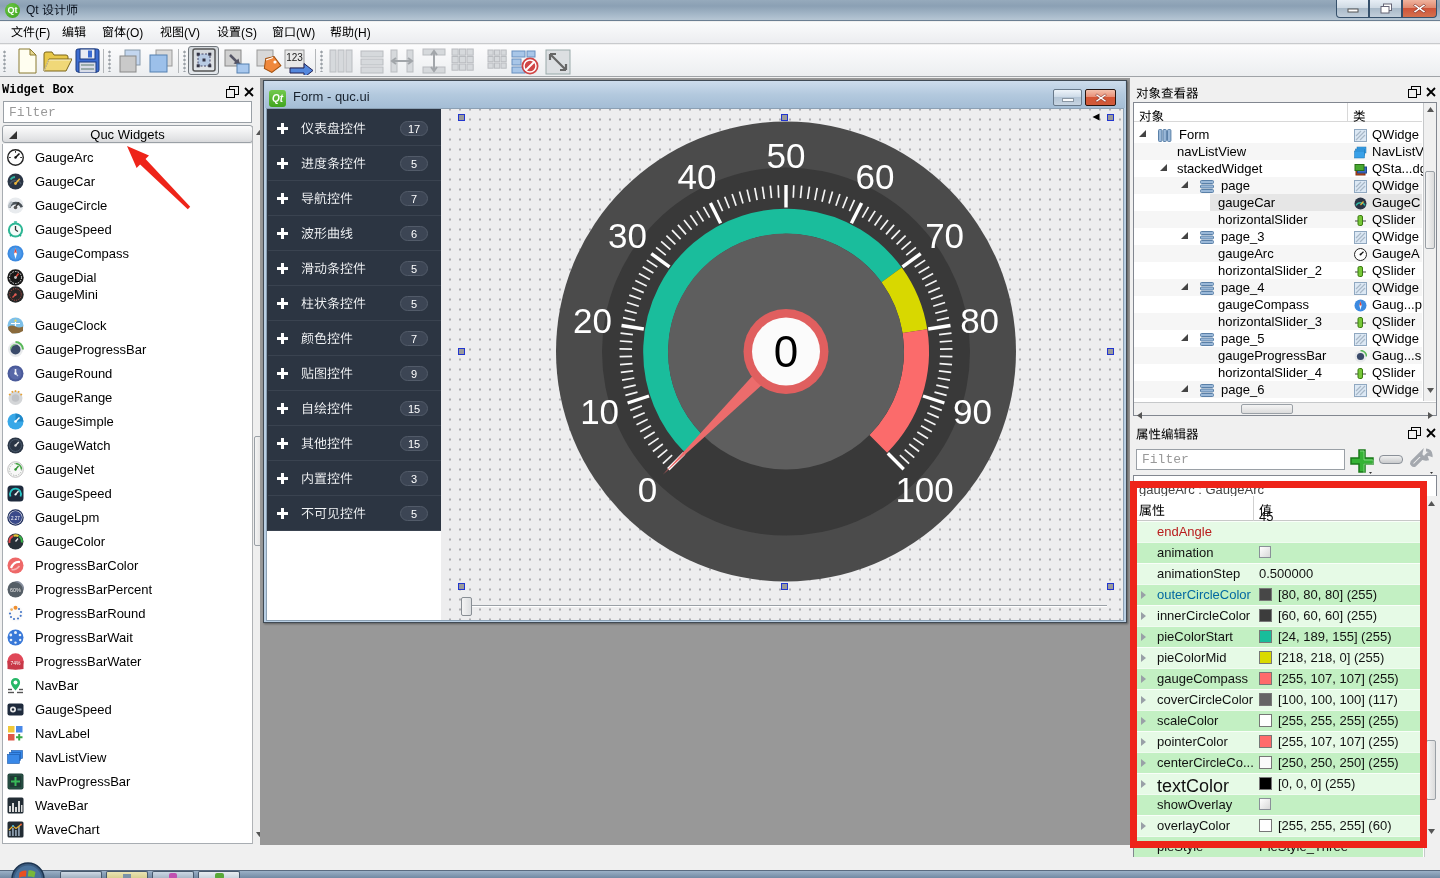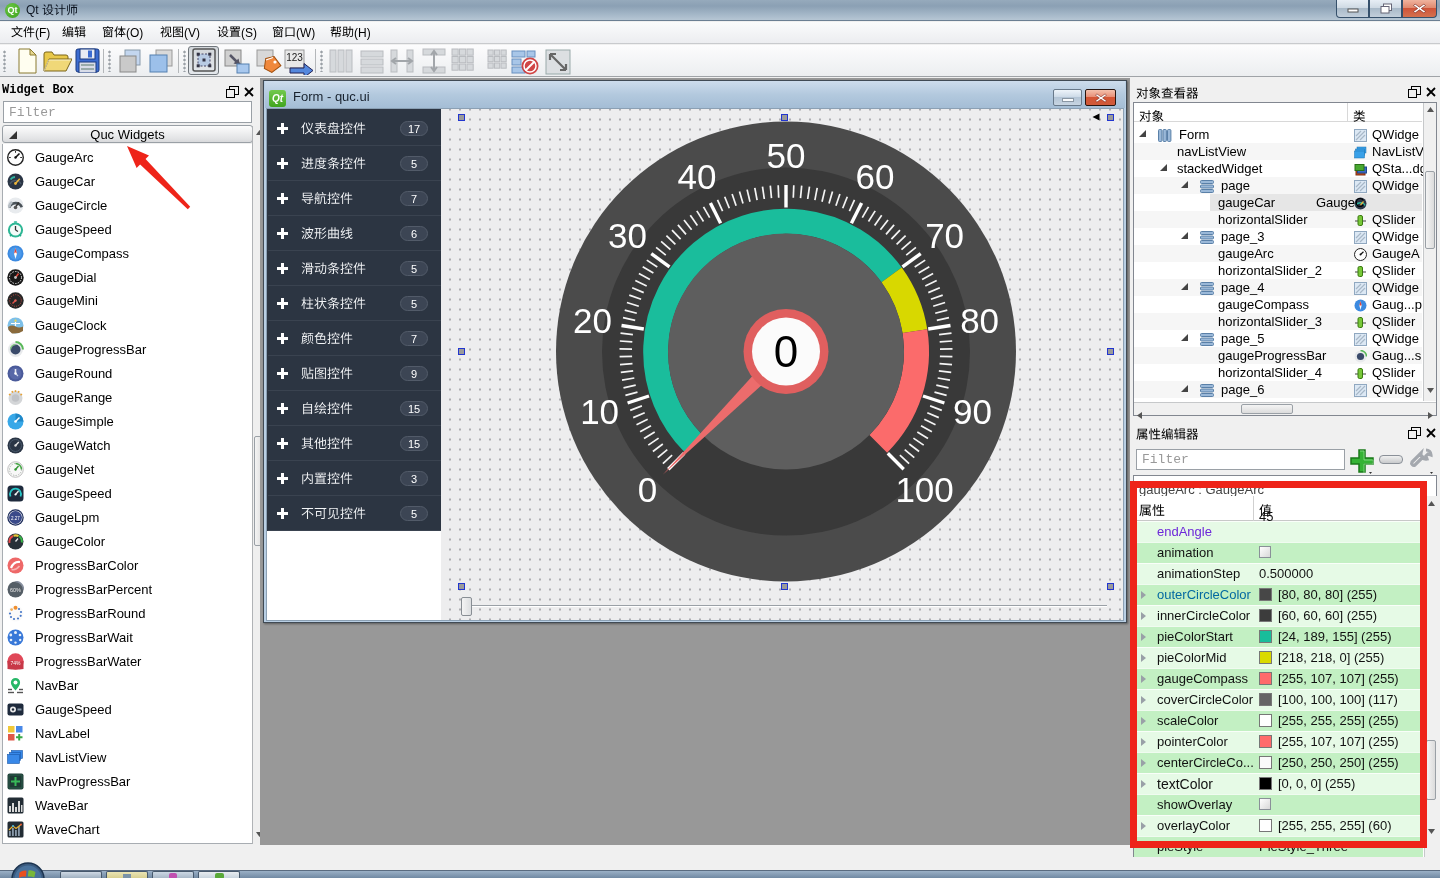--- a/index.html
+++ b/index.html
@@ -371,21 +371,21 @@
       </div>
       <div class="wrow" style="top:121px">
         <svg width="17" height="17" viewBox="0 0 17 17">
           <circle cx="8.5" cy="8.5" r="8.2" fill="#181818"></circle>
           <circle cx="8.5" cy="8.5" r="6" fill="none" stroke="#e8e8e8" stroke-width="1" stroke-dasharray="1.5 1.2"></circle>
           <line x1="8.5" y1="8.5" x2="11.5" y2="4.5" stroke="#e04438" stroke-width="1.5"></line>
           <circle cx="8.5" cy="8.5" r="1.4" fill="#c0c0c0"></circle>
         </svg>
         <span class="nm">GaugeDial</span>
       </div>
-      <div class="wrow" style="top:144px">
+      <div class="wrow" style="top:138px">
         <svg width="17" height="17" viewBox="0 0 17 17">
           <circle cx="8.5" cy="8.5" r="8.2" fill="#262626"></circle>
           <circle cx="8.5" cy="8.5" r="5.8" fill="none" stroke="#d05048" stroke-width="1" stroke-dasharray="1 1.4"></circle>
           <line x1="8.5" y1="8.5" x2="5.5" y2="11.5" stroke="#e05048" stroke-width="1.5"></line>
           <circle cx="8.5" cy="8.5" r="1.2" fill="#e06058"></circle>
         </svg>
         <span class="nm">GaugeMini</span>
       </div>
       <div class="wrow" style="top:169px">
         <svg width="17" height="17" viewBox="0 0 17 17">
@@ -1046,21 +1046,21 @@
     </svg></div>
 <div style="position:absolute;left:1372px;top:178px;font-size:13px">QWidge</div>
 <div style="position:absolute;left:1134px;top:194px;width:288px;height:17px;background:#fff"></div>
 <div style="position:absolute;left:1210px;top:194px;width:212px;height:17px;background:#e6e6e6"></div>
 <div style="position:absolute;left:1218px;top:195px;font-size:13px">gaugeCar</div>
 <div style="position:absolute;left:1354px;top:196px"><svg width="13" height="13">
       <circle cx="6.5" cy="6.5" r="6" fill="#2a3545"></circle>
       <path d="M2 8.5 A5 5 0 0 1 11 8.5" fill="none" stroke="#30b4a0" stroke-width="1.4"></path>
       <line x1="6.5" y1="8" x2="9.5" y2="4.5" stroke="#e8b33c" stroke-width="1.2"></line>
     </svg></div>
-<div style="position:absolute;left:1316px;top:195px;font-size:13px">GaugeC</div>
+<div style="position:absolute;left:1372px;top:195px;font-size:13px">GaugeC</div>
 <div style="position:absolute;left:1134px;top:211px;width:288px;height:17px;background:#f6f6f6"></div>
 <div style="position:absolute;left:1218px;top:212px;font-size:13px">horizontalSlider</div>
 <div style="position:absolute;left:1354px;top:213px"><svg width="13" height="13">
       <line x1="1" y1="7" x2="12" y2="7" stroke="#888" stroke-width="1.6"></line>
       <rect x="4" y="1.5" width="4.5" height="10" rx="1.5" fill="#78c838" stroke="#3a7a10"></rect>
     </svg></div>
 <div style="position:absolute;left:1372px;top:212px;font-size:13px">QSlider</div>
 <div style="position:absolute;left:1134px;top:228px;width:288px;height:17px;background:#fff"></div>
 <svg style="position:absolute;left:1180px;top:232px" width="9" height="9">
     <path d="M1 7 L8 7 L8 0 Z" fill="#444"></path>
@@ -1229,21 +1229,21 @@
         <use href="#g21" x="1000"></use>
       </g>
     </svg></div>
 <div style="position:absolute;left:1259px;top:501px"><svg style="vertical-align:middle;" width="13.0" height="13.0" viewBox="0 0 1000 1000" fill="#000">
       <g transform="translate(0,852) scale(1,-1)">
         <use href="#g5" x="0"></use>
       </g>
     </svg></div>
 <div style="position:absolute;left:1253px;top:496px;width:1px;height:25px;background:#d0d0d0"></div>
 <div style="position:absolute;left:1134px;top:521px;width:289px;height:21px;background:#e6fae6;border-top:1px solid rgba(255,255,255,.75)"></div>
-<div style="position:absolute;left:1157px;top:524px;font-size:13px;color:#6d28d9">endAngle</div>
+<div style="position:absolute;left:1157px;top:524px;font-size:13px;color:#b91c1c">endAngle</div>
 <div style="position:absolute;left:1259px;top:509px;font-size:13px;color:#111">45</div>
 <div style="position:absolute;left:1134px;top:542px;width:289px;height:21px;background:#c3f0c3;border-top:1px solid rgba(255,255,255,.75)"></div>
 <div style="position:absolute;left:1157px;top:545px;font-size:13px;color:#111">animation</div>
 <div style="position:absolute;left:1259px;top:546px;width:12px;height:12px;background:linear-gradient(135deg,#fff,#d8d8d8);border:1px solid #8a9098"></div>
 <div style="position:absolute;left:1134px;top:563px;width:289px;height:21px;background:#e6fae6;border-top:1px solid rgba(255,255,255,.75)"></div>
 <div style="position:absolute;left:1157px;top:566px;font-size:13px;color:#111">animationStep</div>
 <div style="position:absolute;left:1259px;top:566px;font-size:13px;color:#111">0.500000</div>
 <div style="position:absolute;left:1134px;top:584px;width:289px;height:21px;background:#c3f0c3;border-top:1px solid rgba(255,255,255,.75)"></div>
 <div class="pexp" style="left:1141px;top:591px"></div>
 <div style="position:absolute;left:1157px;top:587px;font-size:13px;color:#0369a1">outerCircleColor</div>
@@ -1284,21 +1284,21 @@
 <div style="position:absolute;left:1157px;top:734px;font-size:13px;color:#111">pointerColor</div>
 <div style="position:absolute;left:1259px;top:735px;width:13px;height:13px;background:#ff6b6b;border:1px solid #777"></div>
 <div style="position:absolute;left:1278px;top:734px;font-size:13px;color:#111">[255, 107, 107] (255)</div>
 <div style="position:absolute;left:1134px;top:752px;width:289px;height:21px;background:#c3f0c3;border-top:1px solid rgba(255,255,255,.75)"></div>
 <div class="pexp" style="left:1141px;top:759px"></div>
 <div style="position:absolute;left:1157px;top:755px;font-size:13px;color:#111">centerCircleCo...</div>
 <div style="position:absolute;left:1259px;top:756px;width:13px;height:13px;background:#fafafa;border:1px solid #777"></div>
 <div style="position:absolute;left:1278px;top:755px;font-size:13px;color:#111">[250, 250, 250] (255)</div>
 <div style="position:absolute;left:1134px;top:773px;width:289px;height:21px;background:#e6fae6;border-top:1px solid rgba(255,255,255,.75)"></div>
 <div class="pexp" style="left:1141px;top:780px"></div>
-<div style="position:absolute;left:1157px;top:776px;font-size:14px;color:#111">textColor</div>
+<div style="position:absolute;left:1157px;top:776px;font-size:18px;color:#111">textColor</div>
 <div style="position:absolute;left:1259px;top:777px;width:13px;height:13px;background:#000000;border:1px solid #777"></div>
 <div style="position:absolute;left:1278px;top:776px;font-size:13px;color:#111">[0, 0, 0] (255)</div>
 <div style="position:absolute;left:1134px;top:794px;width:289px;height:21px;background:#c3f0c3;border-top:1px solid rgba(255,255,255,.75)"></div>
 <div style="position:absolute;left:1157px;top:797px;font-size:13px;color:#111">showOverlay</div>
 <div style="position:absolute;left:1259px;top:798px;width:12px;height:12px;background:linear-gradient(135deg,#fff,#d8d8d8);border:1px solid #8a9098"></div>
 <div style="position:absolute;left:1134px;top:815px;width:289px;height:21px;background:#e6fae6;border-top:1px solid rgba(255,255,255,.75)"></div>
 <div class="pexp" style="left:1141px;top:822px"></div>
 <div style="position:absolute;left:1157px;top:818px;font-size:13px;color:#111">overlayColor</div>
 <div style="position:absolute;left:1259px;top:819px;width:13px;height:13px;background:#ffffff;border:1px solid #777"></div>
 <div style="position:absolute;left:1278px;top:818px;font-size:13px;color:#111">[255, 255, 255] (60)</div>

